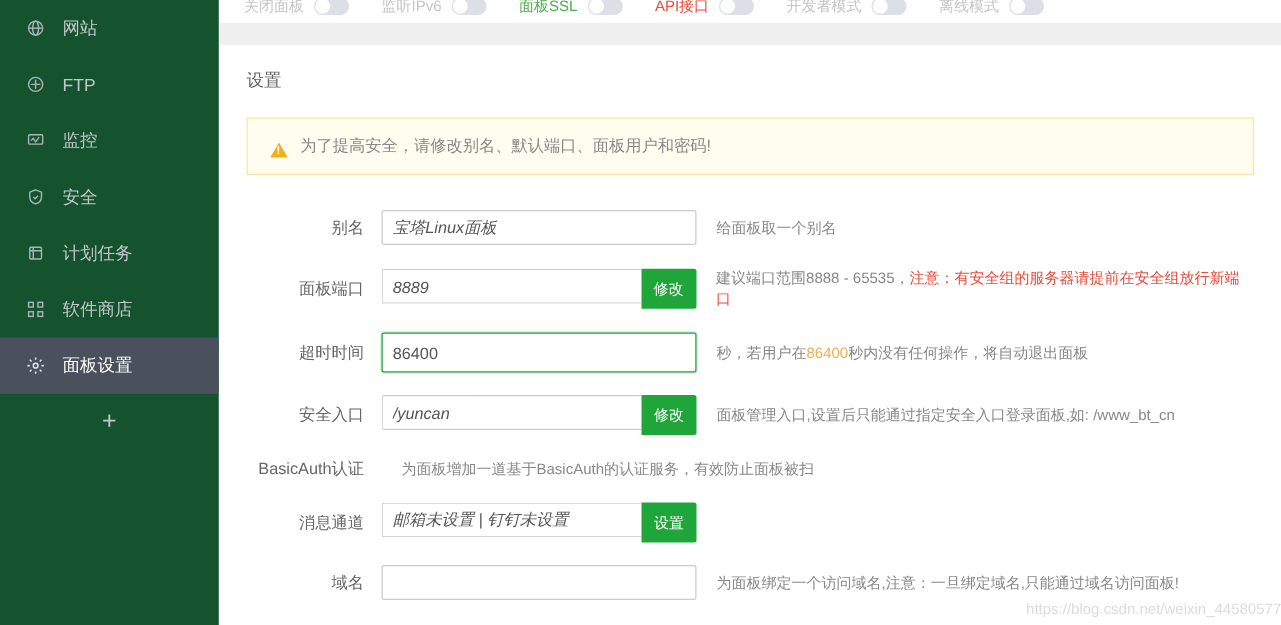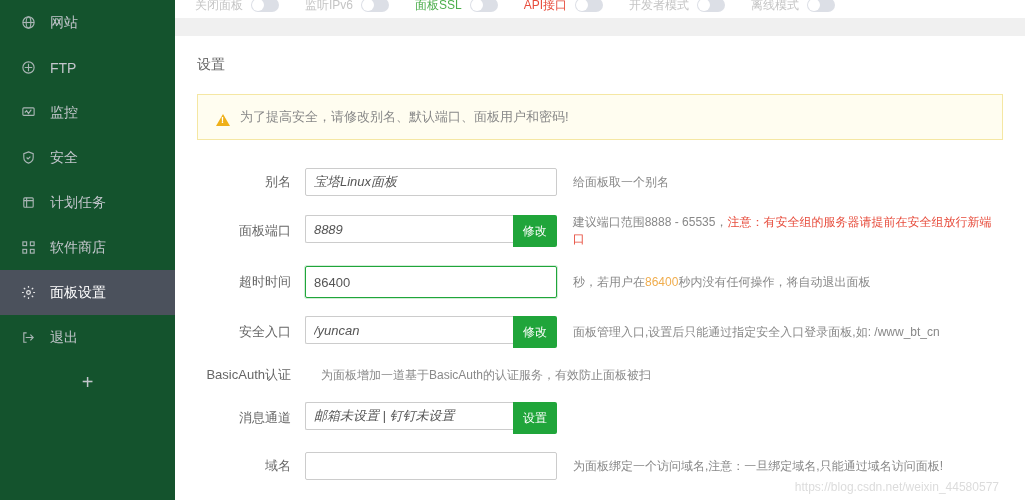--- a/index.html
+++ b/index.html
@@ -191,21 +191,21 @@
       color: #888;
       font-size: 12px;
     }
     .hint .danger { color: #e74c3c; }
     .hint .orange { color: #f0ad4e; }
     
     
     .watermark {
       position: fixed;
       bottom: 6px;
-      right: 26px;
+      right: 0;
       color: #dcdcdc;
       font-size: 12px;
       pointer-events: none;
     }
   </style>
 </head>
 <body>
 
 <div class="app">
 
@@ -269,28 +269,20 @@
     </div>
     <div class="sidebar-item active">
       <span class="icon">
         <svg viewBox="0 0 16 16" width="15" height="15" fill="none" stroke="currentColor" stroke-width="1.3">
             <circle cx="8" cy="8" r="2"></circle>
             <path d="M8 1v2M8 13v2M1 8h2M13 8h2M3 3l1.5 1.5M11.5 11.5L13 13M13 3l-1.5 1.5M4.5 11.5L3 13"></path>
           </svg>
       </span>
       <span>面板设置</span>
     </div>
-    <div class="sidebar-item">
-      <span class="icon">
-        <svg viewBox="0 0 16 16" width="15" height="15" fill="none" stroke="currentColor" stroke-width="1.2">
-            <path d="M6 3H3v10h3M10 5l3 3-3 3M5 8h8"></path>
-          </svg>
-      </span>
-      <span>退出</span>
-    </div>
     <div class="sidebar-add">+</div>
   </div>
 
   <div class="main">
     <div class="top-toggles">
       <div class="toggle-group">
           <span>关闭面板</span>
           <span class="toggle-switch"></span>
         </div>
       <div class="toggle-group">

